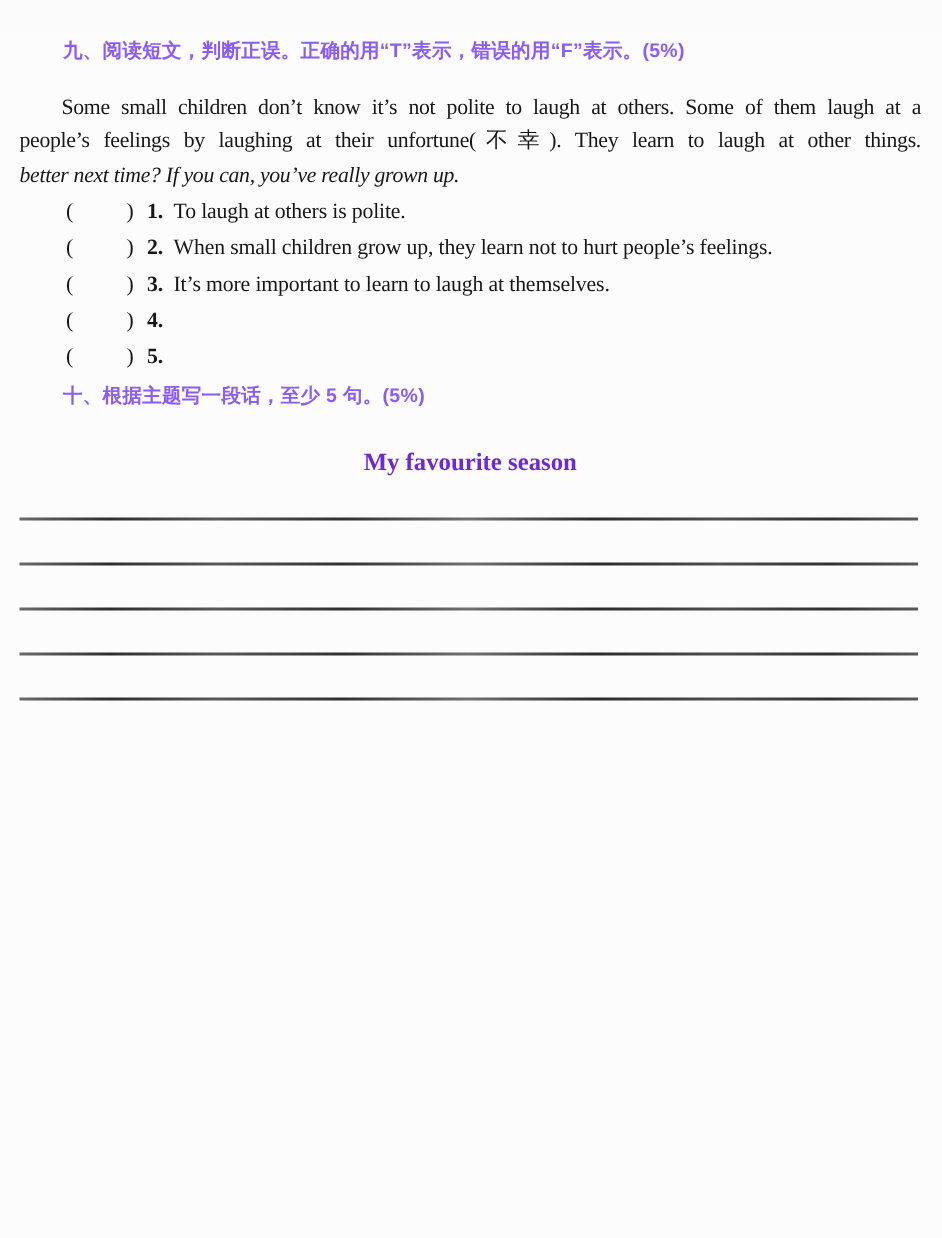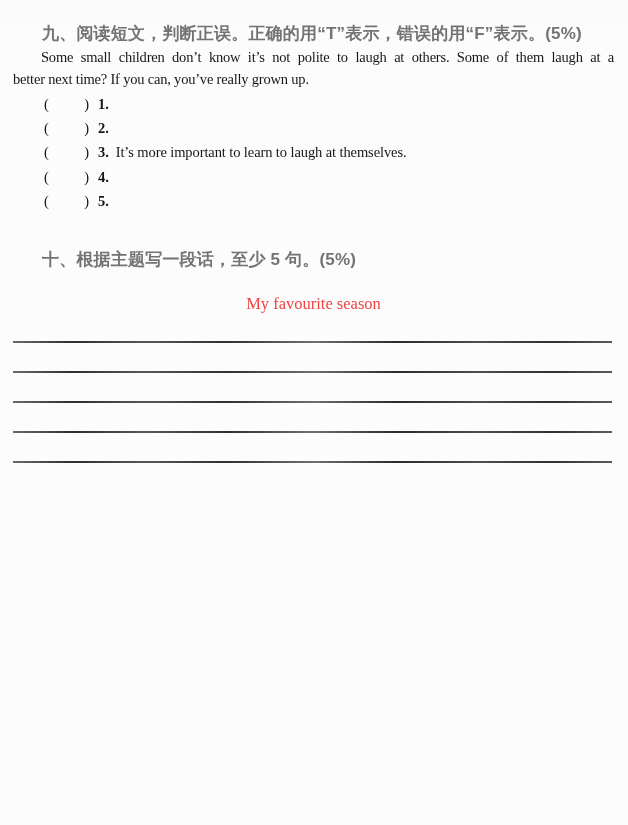--- a/index.html
+++ b/index.html
@@ -15,45 +15,46 @@
     width: 628px; height: 825px;
     background: #fcfcfc;
   }
   .content { padding: 0 14px 0 13px; }
 
   .sec-heading {
     margin-top: 23px;
     padding-left: 29px;
     font-family: "Liberation Sans", "DejaVu Sans", sans-serif;
     font-weight: 700;
-    font-size: 17px;
+    font-size: 13px;
     line-height: 22px;
     letter-spacing: 0.2px;
-    color: #737373;
+    color: #8b5cf6;
   }
-  .sec-heading.second { margin-top: 35px; }
+  .sec-heading.second { margin-top: 2px; }
 
-  .passage { margin-top: 1px; }
+  .passage { margin-top: 16px; }
   .p-line {
     font-size: 14.5px;
     line-height: 22.3px;
     height: 22.3px;
     overflow: hidden;
     letter-spacing: -0.2px;
     word-spacing: -1px;
     text-align: justify;
     text-align-last: justify;
     white-space: nowrap;
   }
   .p-line.first { padding-left: 28px; }
   .p-line.last {
     text-align: center;
     text-align-last: left;
     white-space: normal;
     word-spacing: 0;
+    font-style: italic;
   }
 
   .questions { margin-top: 1px; }
   .q-row {
     display: flex;
     align-items: baseline;
     font-size: 14.5px;
     line-height: 24.4px;
     height: 24.4px;
     letter-spacing: -0.1px;
@@ -64,24 +65,24 @@
     display: inline-flex;
     justify-content: space-between;
     flex: none;
   }
   .q-num { font-weight: 700; margin-left: 9px; flex: none; }
   .q-text { margin-left: 7px; white-space: nowrap; }
 
   .essay-title {
     margin-top: 22px;
     text-align: center;
-    font-weight: 400;
+    font-weight: 700;
     font-size: 16.5px;
     line-height: 22px;
-    color: #ef4444;
+    color: #6d28d9;
   }
 
   .write-lines { margin-top: 26px; }
   .write-line {
     height: 2px;
     margin: 0 2px 28px 0;
     border: none;
     background: linear-gradient(90deg,
       #6a6a6a 0%, #2e2e2e 10%, #585858 22%, #303030 36%,
       #707070 50%, #2b2b2b 64%, #4e4e4e 78%, #303030 90%, #5a5a5a 100%);
@@ -90,37 +91,40 @@
 </head>
 <body>
 
 <div class="page">
   <div class="content">
 
     <div class="sec-heading">九、阅读短文，判断正误。正确的用“T”表示，错误的用“F”表示。(5%)</div>
 
     <div class="passage">
       <div class="p-line first">Some small children don’t know it’s not polite to laugh at others. Some of them laugh at a</div>
+      <div class="p-line">people’s feelings by laughing at their unfortune(不幸). They learn to laugh at other things.</div>
       <div class="p-line last">better next time? If you can, you’ve really grown up.</div>
     </div>
 
     <div class="questions">
       <div class="q-row">
         <span class="q-blank">
             <span>(</span>
             <span>)</span>
           </span>
         <span class="q-num">1.</span>
+        <span class="q-text">To laugh at others is polite.</span>
       </div>
       <div class="q-row">
         <span class="q-blank">
             <span>(</span>
             <span>)</span>
           </span>
         <span class="q-num">2.</span>
+        <span class="q-text">When small children grow up, they learn not to hurt people’s feelings.</span>
       </div>
       <div class="q-row">
         <span class="q-blank">
             <span>(</span>
             <span>)</span>
           </span>
         <span class="q-num">3.</span>
         <span class="q-text">It’s more important to learn to laugh at themselves.</span>
       </div>
       <div class="q-row">

